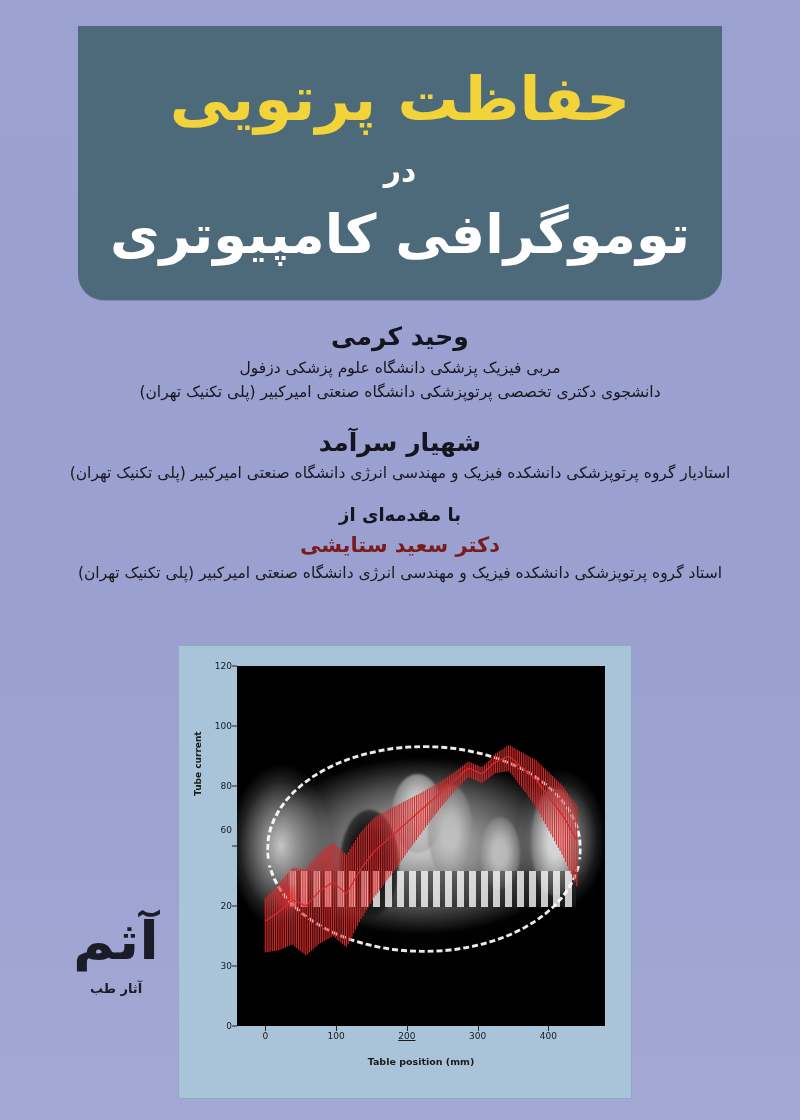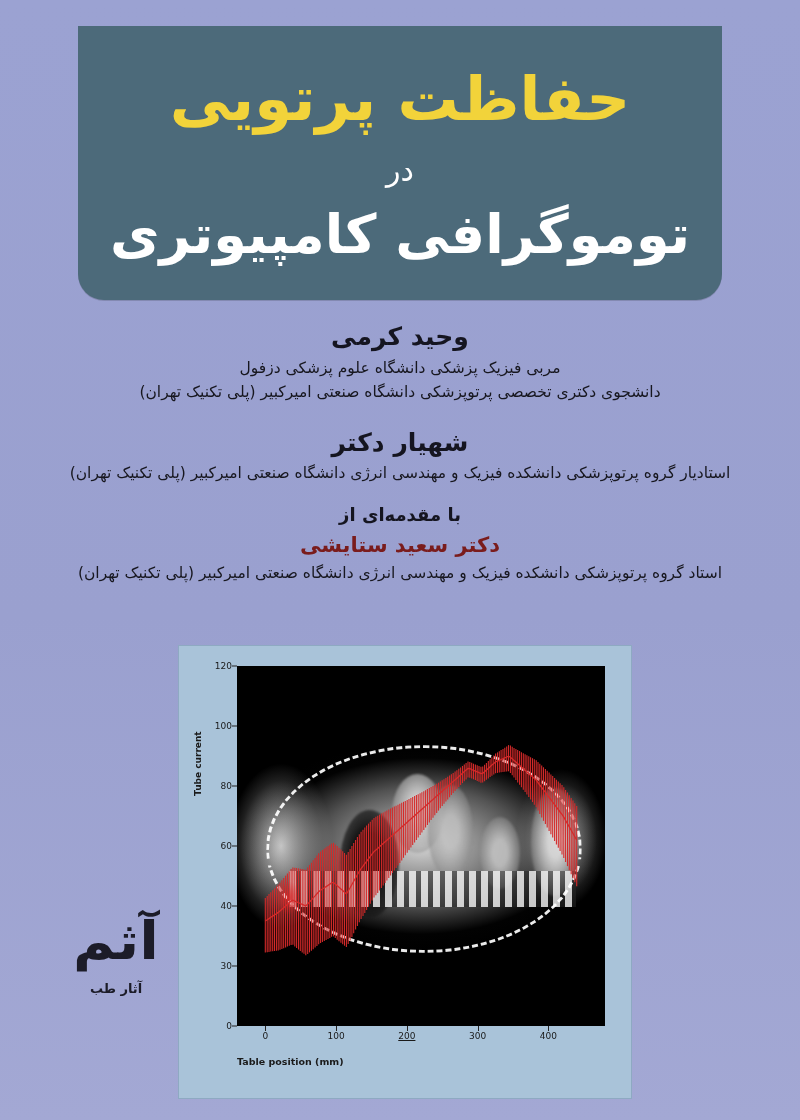--- a/index.html
+++ b/index.html
@@ -42,21 +42,21 @@
     letter-spacing: 1px;
     line-height: 1;
     font-family: "DejaVu Sans", sans-serif;
   }
   .title-line2 {
     position: absolute;
     left: 0; right: 0;
     top: 130px;
     text-align: center;
     color: #ffffff;
-    font-weight: normal;
+    font-weight: bold;
     font-size: 30px;
     direction: rtl;
     line-height: 1;
   }
   .title-line3 {
     position: absolute;
     left: 0; right: 0;
     top: 182px;
     text-align: center;
     color: #ffffff;
@@ -226,20 +226,21 @@
     font-size: 9px;
     font-weight: bold;
     color: #1a1a1a;
     white-space: nowrap;
   }
   .axis-label-x {
     position: absolute;
     left: 58px;
     width: 368px;
     top: 410px;
+    text-align: center;
     font-size: 9.5px;
     font-weight: bold;
     color: #1a1a1a;
   }
   .ytick {
     position: absolute;
     right: 100%;
     margin-right: 5px;
     transform: translateY(-50%);
     font-size: 9px;
@@ -306,21 +307,21 @@
     <div class="title-line3">توموگرافی کامپیوتری</div>
   </div>
 
   <div class="authors">
     <div class="au-name">وحید کرمی</div>
     <div class="au-sub">مربی فیزیک پزشکی دانشگاه علوم پزشکی دزفول</div>
     <div class="au-sub">دانشجوی دکتری تخصصی پرتوپزشکی دانشگاه صنعتی امیرکبیر (پلی تکنیک تهران)</div>
 
     <div class="au-gap"></div>
 
-    <div class="au-name">شهیار دکتر</div>
+    <div class="au-name">شهیار سرآمد</div>
     <div class="au-sub">استادیار گروه پرتوپزشکی دانشکده فیزیک و مهندسی انرژی دانشگاه صنعتی امیرکبیر (پلی تکنیک تهران)</div>
 
     <div class="intro-by">با مقدمه‌ای از</div>
     <div class="intro-name">دکتر سعید ستایشی</div>
     <div class="intro-sub">استاد گروه پرتوپزشکی دانشکده فیزیک و مهندسی انرژی دانشگاه صنعتی امیرکبیر (پلی تکنیک تهران)</div>
   </div>
 
   <div class="figure">
     <div class="plot-wrap">
 
@@ -511,23 +512,23 @@
               <line x1="336.0" x2="336.0" y1="134.6" y2="212.3"></line>
               <line x1="337.8" x2="337.8" y1="137.3" y2="216.3"></line>
               <line x1="339.7" x2="339.7" y1="140.1" y2="220.3"></line>
               <polyline points="28.3,255.0 30.2,253.8 32.0,252.6 33.8,251.3 35.7,250.1 37.5,248.9 39.4,247.7 41.2,246.4 43.0,244.9 44.9,243.3 46.7,241.7 48.6,240.0 50.4,238.4 52.3,236.8 54.1,235.1 55.9,234.2 57.8,235.1 59.6,235.9 61.5,236.7 63.3,237.5 65.2,238.3 67.0,239.1 68.8,240.0 70.7,238.0 72.5,236.0 74.4,234.0 76.2,231.9 78.1,229.9 79.9,227.8 81.7,225.8 83.6,224.3 85.4,223.0 87.3,221.8 89.1,220.6 91.0,219.4 92.8,218.1 94.6,216.9 96.5,216.4 98.3,218.1 100.2,219.7 102.0,221.3 103.9,223.0 105.7,224.6 107.5,226.2 109.4,227.9 111.2,225.0 113.1,221.8 114.9,218.5 116.7,215.2 118.6,212.0 120.4,208.7 122.3,205.4 124.1,202.6 126.0,200.2 127.8,197.7 129.6,195.3 131.5,192.8 133.3,190.4 135.2,187.9 137.0,185.6 138.9,184.0 140.7,182.4 142.5,180.7 144.4,179.1 146.2,177.5 148.1,175.8 149.9,174.2 151.8,172.6 153.6,170.9 155.4,169.3 157.3,167.7 159.1,166.0 161.0,164.4 162.8,162.8 164.7,161.1 166.5,159.5 168.3,157.9 170.2,156.2 172.0,154.6 173.9,153.0 175.7,151.3 177.6,149.7 179.4,148.1 181.2,146.4 183.1,144.8 184.9,143.2 186.8,141.6 188.6,139.9 190.4,138.3 192.3,136.7 194.1,135.0 196.0,133.4 197.8,131.8 199.7,130.1 201.5,128.5 203.3,126.9 205.2,125.2 207.0,123.6 208.9,122.0 210.7,120.3 212.6,118.7 214.4,117.1 216.2,115.4 218.1,113.8 219.9,112.2 221.8,110.5 223.6,108.9 225.5,107.3 227.3,105.6 229.1,104.0 231.0,102.4 232.8,102.6 234.7,103.5 236.5,104.3 238.4,105.1 240.2,105.9 242.0,106.7 243.9,107.5 245.7,107.3 247.6,105.7 249.4,104.0 251.3,102.4 253.1,100.8 254.9,99.1 256.8,97.5 258.6,95.9 260.5,95.1 262.3,94.3 264.1,93.5 266.0,92.7 267.8,91.8 269.7,91.0 271.5,90.2 273.4,91.2 275.2,92.8 277.0,94.5 278.9,96.1 280.7,97.7 282.6,99.4 284.4,101.0 286.3,102.6 288.1,104.3 289.9,105.9 291.8,107.5 293.6,109.2 295.5,110.8 297.3,112.4 299.2,114.1 301.0,116.6 302.8,119.0 304.7,121.5 306.5,123.9 308.4,126.4 310.2,128.8 312.1,131.3 313.9,133.7 315.7,136.2 317.6,138.6 319.4,141.1 321.3,143.5 323.1,146.0 325.0,148.4 326.8,151.1 328.6,154.4 330.5,157.7 332.3,160.9 334.2,164.2 336.0,167.5 337.8,170.7 339.7,174.0" stroke="#d42a2a" stroke-width="1.3" fill="none"></polyline>
             </g>
         </svg>
       <div class="ytick" style="top: 360px;">0</div>
           <div class="ytick-mark" style="top: 360px;"></div>
           <div class="ytick" style="top: 300px;">30</div>
           <div class="ytick-mark" style="top: 300px;"></div>
-          <div class="ytick" style="top: 240px;">40</div>
+          <div class="ytick" style="top: 240px;">20</div>
           <div class="ytick-mark" style="top: 240px;"></div>
-          <div class="ytick" style="top: 180px;">60</div>
+          <div class="ytick" style="top: 164px;">60</div>
           <div class="ytick-mark" style="top: 180px;"></div>
           <div class="ytick" style="top: 120px;">80</div>
           <div class="ytick-mark" style="top: 120px;"></div>
           <div class="ytick" style="top: 60px;">100</div>
           <div class="ytick-mark" style="top: 60px;"></div>
           <div class="ytick" style="top: 0px;">120</div>
           <div class="ytick-mark" style="top: 0px;"></div>
           <div class="xtick" style="left: 28.3077px;">0</div>
           <div class="xtick-mark" style="left: 28.3077px;"></div>
           <div class="xtick" style="left: 99.0769px;">100</div>

